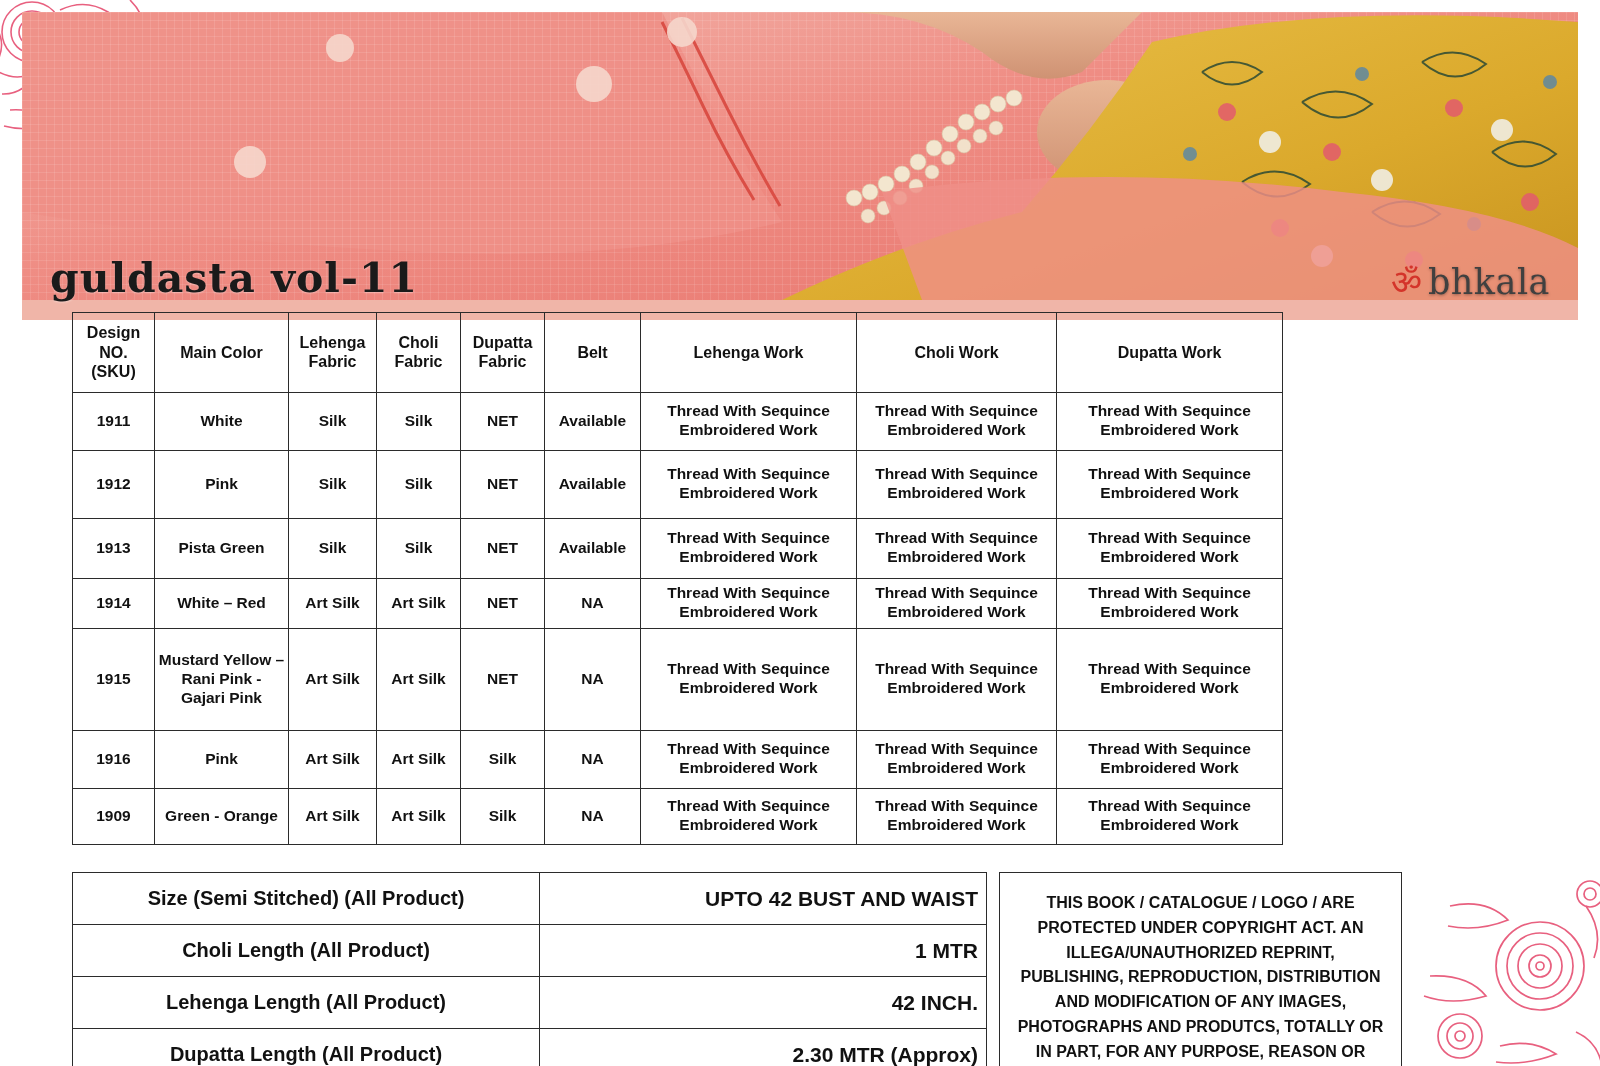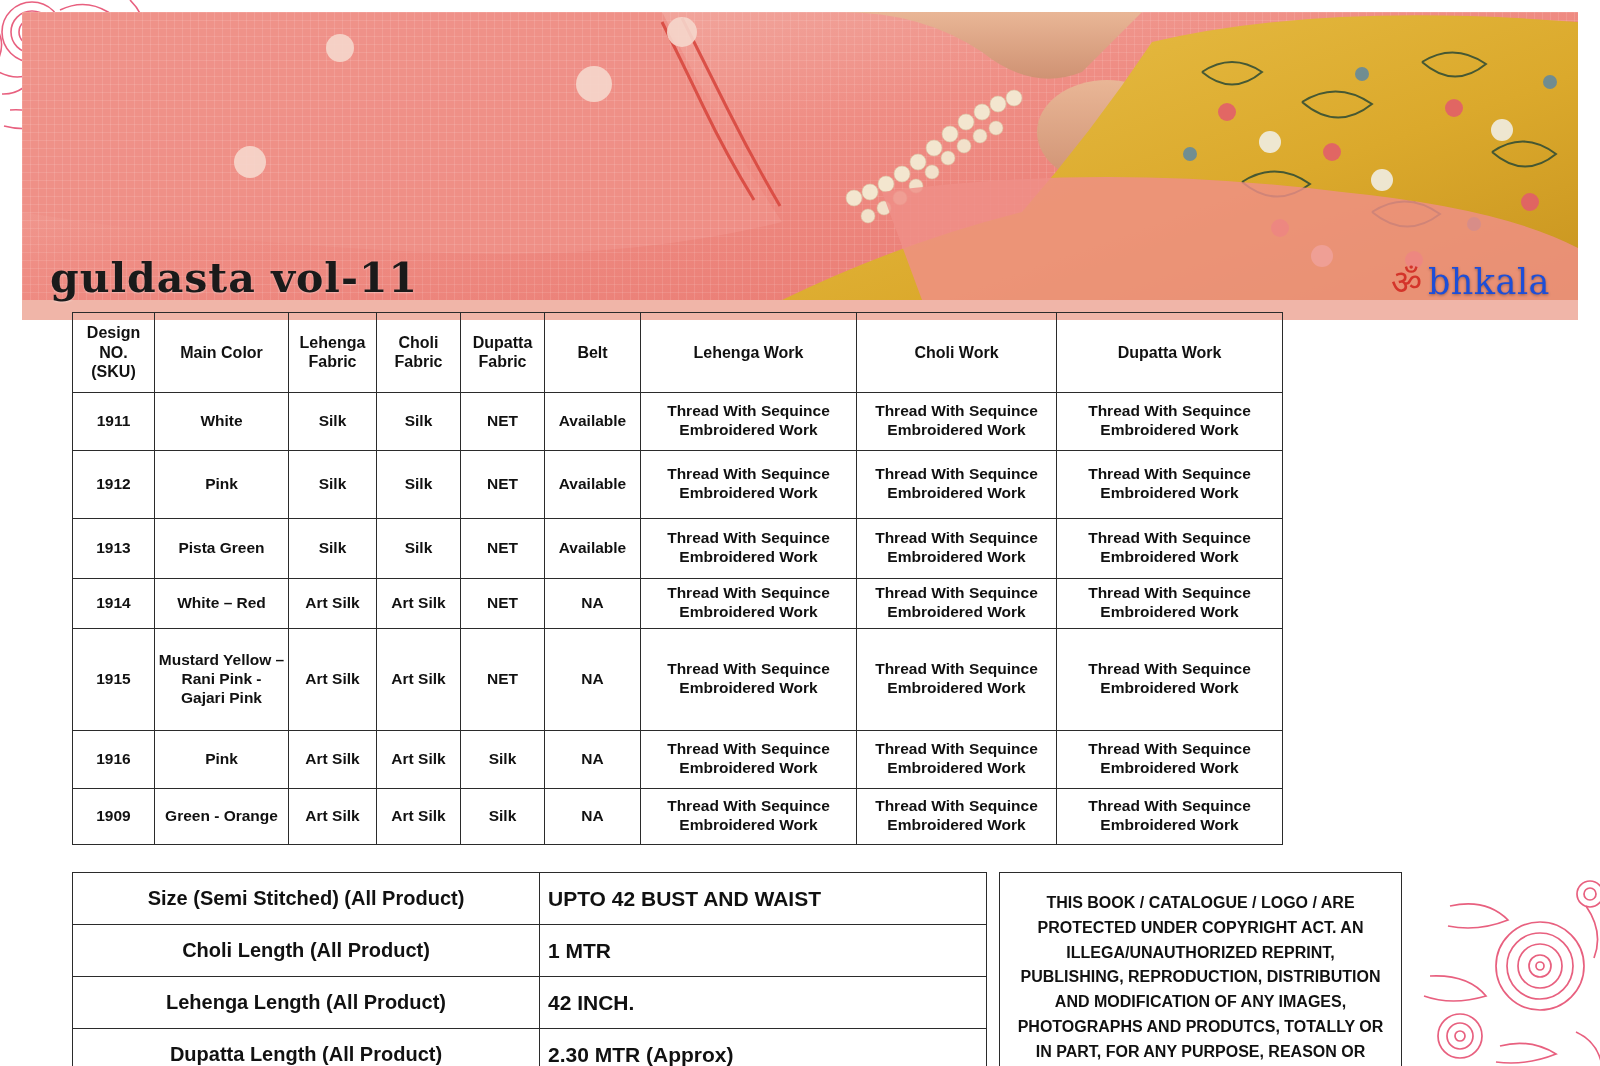--- a/index.html
+++ b/index.html
@@ -58,21 +58,21 @@
   }
   .brand-mark {
     color: #d4342a;
     font-size: 34px;
     line-height: 1;
     font-family: "DejaVu Sans", sans-serif;
   }
   .brand-name {
     font-family: "DejaVu Serif", serif;
     font-size: 35px;
-    color: #1d4ed8;
+    color: #404040;
     letter-spacing: 0.5px;
     text-shadow: 0 1px 3px rgba(0,0,0,0.35);
   }
 
   
   table.spec {
     position: absolute;
     left: 72px;
     top: 312px;
     width: 1159px;
@@ -128,21 +128,21 @@
     height: 35px;
     padding: 8px 8px;
   }
   td.size-label {
     width: 450px;
     text-align: center;
     font-size: 20px;
   }
   td.size-value {
     width: 430px;
-    text-align: left;
+    text-align: right;
     font-size: 21px;
     padding-left: 24px;
     margin-top: 20px;
   }
   .copyright-box {
     margin-left: 12px;
     width: 476px;
     border: 1px solid #2b2b2b;
     display: flex;
     align-items: center;

